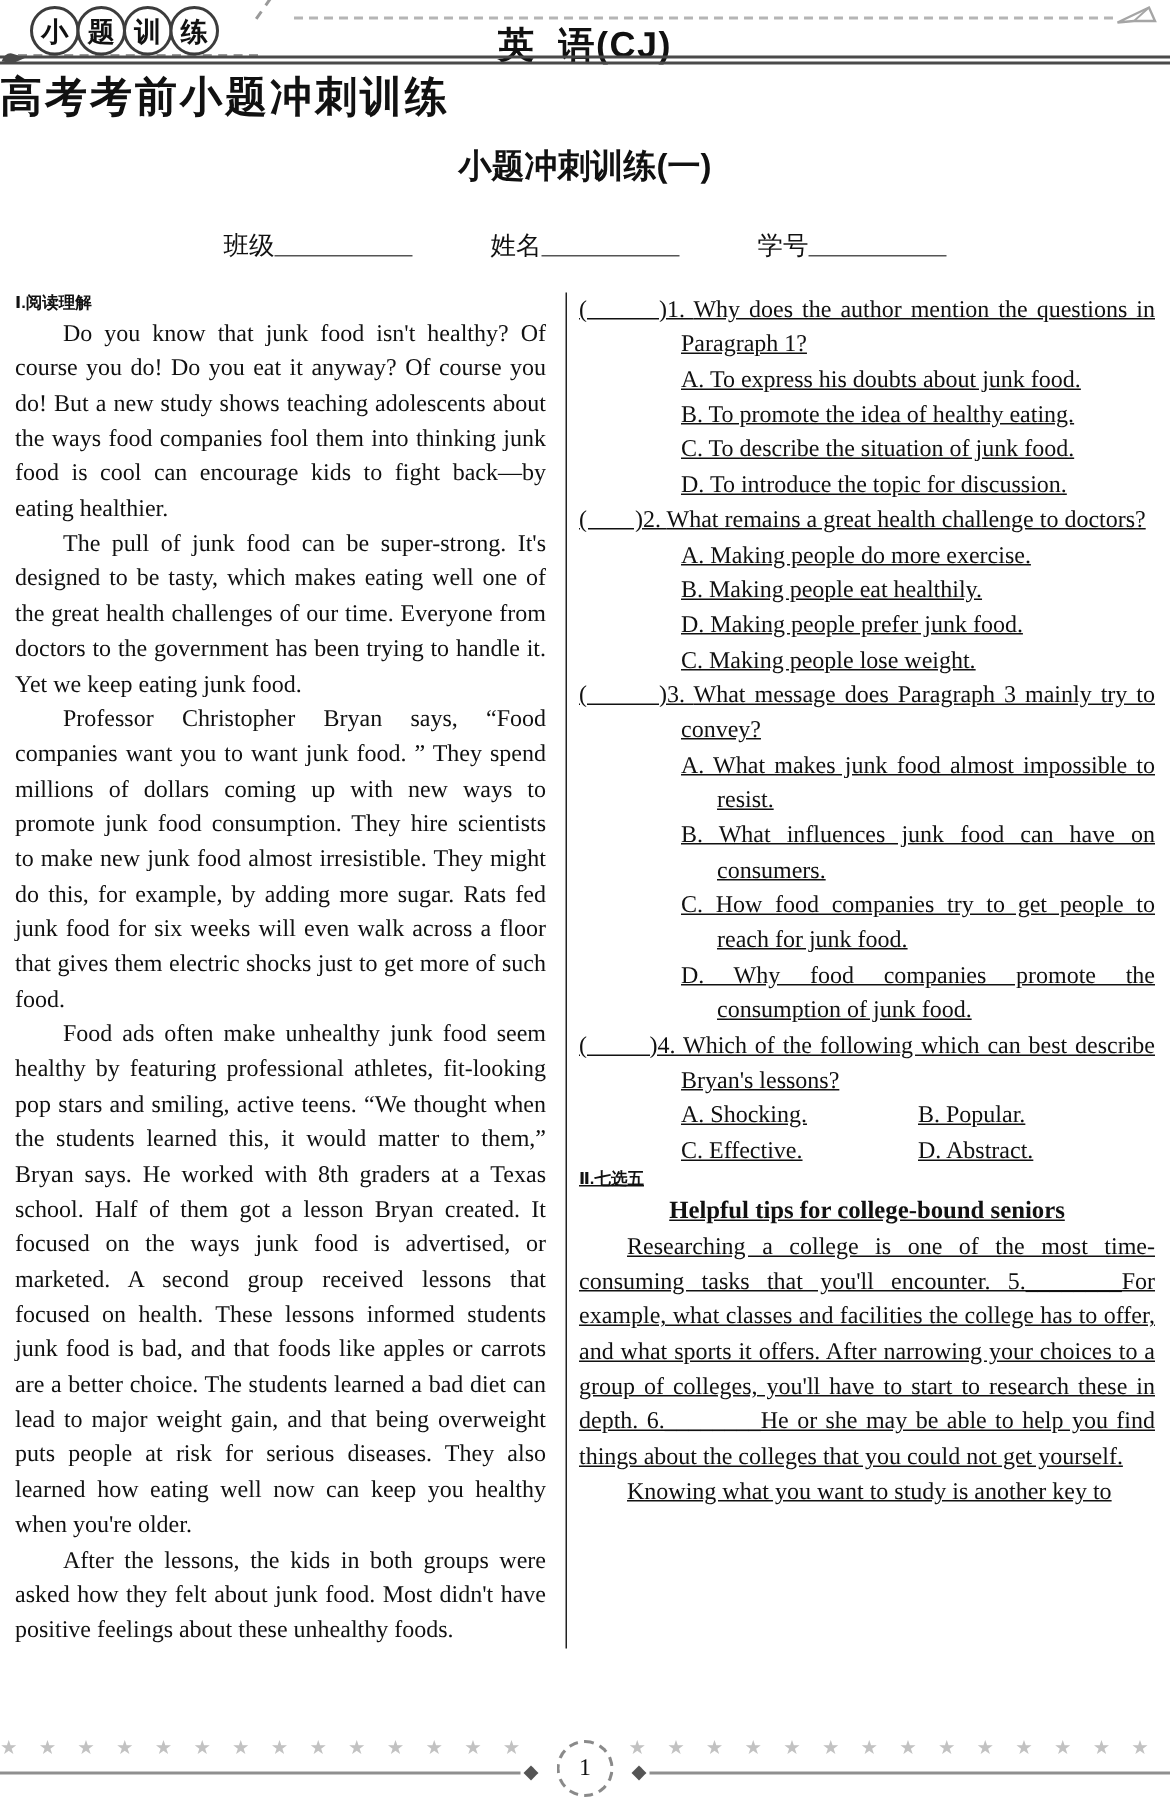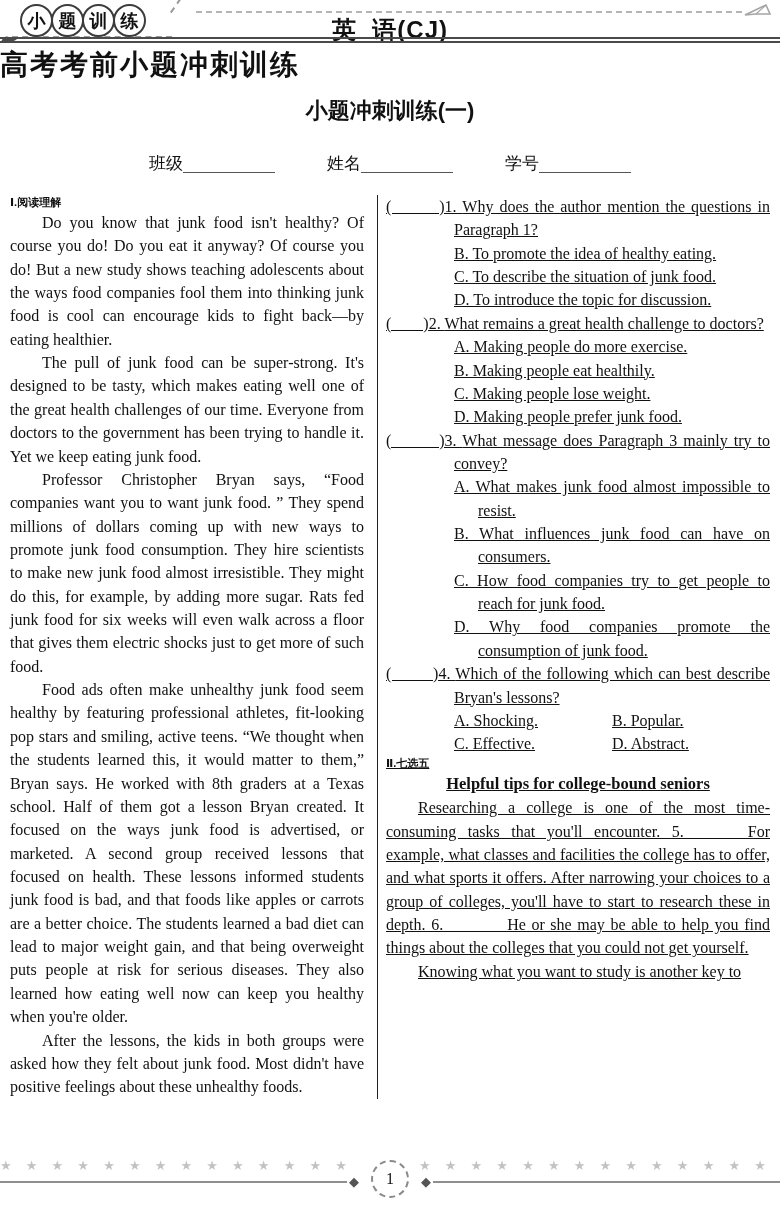--- a/index.html
+++ b/index.html
@@ -34,21 +34,21 @@
   }
   .double-rule{position:absolute;left:0;right:0;top:37px;}
   .double-rule .r1{height:2px;background:#4a4a4a;margin-bottom:2px;}
   .double-rule .r2{height:2px;background:#4a4a4a;}
   
   .title1{text-align:left;font-weight:bold;font-size:28px;letter-spacing:2px;}
   .title2{margin-top:6px;text-align:center;font-weight:bold;font-size:39px;white-space:pre;letter-spacing:2px;}
   .title3{margin-top:12px;text-align:center;font-weight:bold;font-size:22px;font-family:"Liberation Sans","DejaVu Sans",sans-serif;}
   
   .fields{margin-top:26px;display:flex;justify-content:center;gap:52px;font-size:17px;}
-  .field{display:flex;align-items:center;}
+  .field{display:flex;align-items:flex-start;}
   .field .blank{display:inline-block;width:92px;border-bottom:1.5px solid #555;height:18px;}
   
   .body{display:flex;margin-top:20px;min-height:878px;}
   .col-left{width:377px;padding-left:10px;padding-right:13px;box-sizing:border-box;}
   .col-right{flex:1;border-left:1.5px solid #222;padding-left:8px;padding-right:10px;box-sizing:border-box;text-decoration:underline;}
   .sec-head{
     font-family:"Liberation Sans","DejaVu Sans",sans-serif;
     font-weight:bold;font-size:11px;line-height:1.45;
   }
   .para{
@@ -137,31 +137,32 @@
       <p class="para">The pull of junk food can be super-strong. It's designed to be tasty, which makes eating well one of the great health challenges of our time. Everyone from doctors to the government has been trying to handle it. Yet we keep eating junk food.</p>
       <p class="para">Professor Christopher Bryan says, “Food companies want you to want junk food. ” They spend millions of dollars coming up with new ways to promote junk food consumption. They hire scientists to make new junk food almost irresistible. They might do this, for example, by adding more sugar. Rats fed junk food for six weeks will even walk across a floor that gives them electric shocks just to get more of such food.</p>
       <p class="para">Food ads often make unhealthy junk food seem healthy by featuring professional athletes, fit-looking pop stars and smiling, active teens. “We thought when the students learned this, it would matter to them,” Bryan says. He worked with 8th graders at a Texas school. Half of them got a lesson Bryan created. It focused on the ways junk food is advertised, or marketed. A second group received lessons that focused on health. These lessons informed students junk food is bad, and that foods like apples or carrots are a better choice. The students learned a bad diet can lead to major weight gain, and that being overweight puts people at risk for serious diseases. They also learned how eating well now can keep you healthy when you're older.</p>
       <p class="para">After the lessons, the kids in both groups were asked how they felt about junk food. Most didn't have positive feelings about these unhealthy foods.</p>
     </div>
 
     <div class="col-right">
 
       <div class="question">
         <div class="q-stem"><span class="q-prefix">(        )1. </span><span>Why does the author mention the questions in Paragraph 1?</span></div>
+        <div class="option">A. To express his doubts about junk food.</div>
         <div class="option">B. To promote the idea of healthy eating.</div>
         <div class="option">C. To describe the situation of junk food.</div>
         <div class="option">D. To introduce the topic for discussion.</div>
       </div>
 
       <div class="question">
         <div class="q-stem"><span class="q-prefix">(        )2. </span><span>What remains a great health challenge to doctors?</span></div>
         <div class="option">A. Making people do more exercise.</div>
         <div class="option">B. Making people eat healthily.</div>
+        <div class="option">D. Making people prefer junk food.</div>
         <div class="option">C. Making people lose weight.</div>
-        <div class="option">D. Making people prefer junk food.</div>
       </div>
 
       <div class="question">
         <div class="q-stem"><span class="q-prefix">(        )3. </span><span>What message does Paragraph 3 mainly try to convey?</span></div>
         <div class="option">A. What makes junk food almost impossible to resist.</div>
         <div class="option">B. What influences junk food can have on consumers.</div>
         <div class="option">C. How food companies try to get people to reach for junk food.</div>
         <div class="option">D. Why food companies promote the consumption of junk food.</div>
       </div>
 

